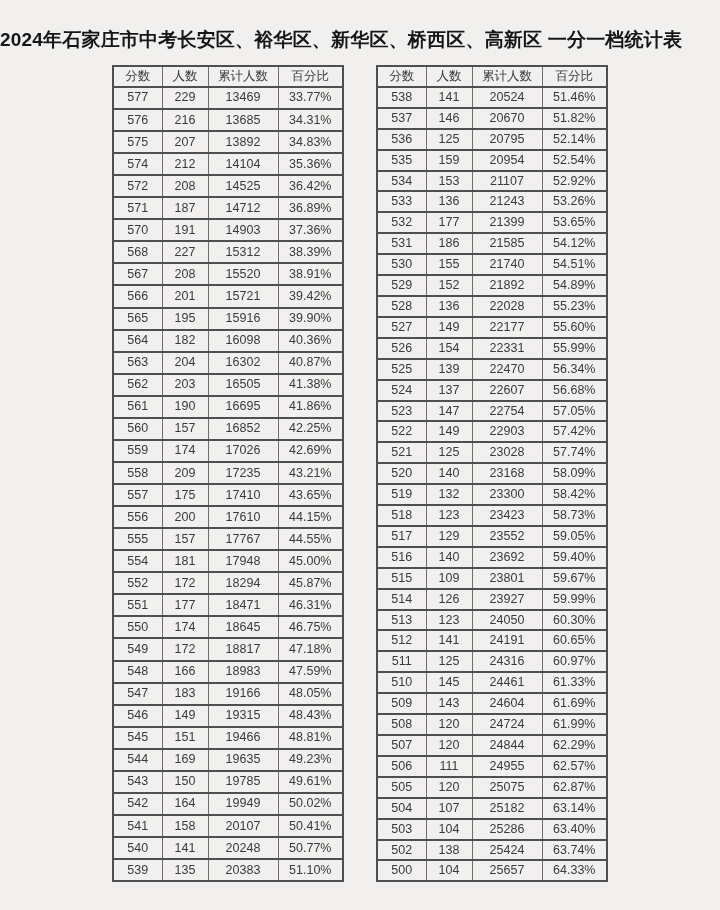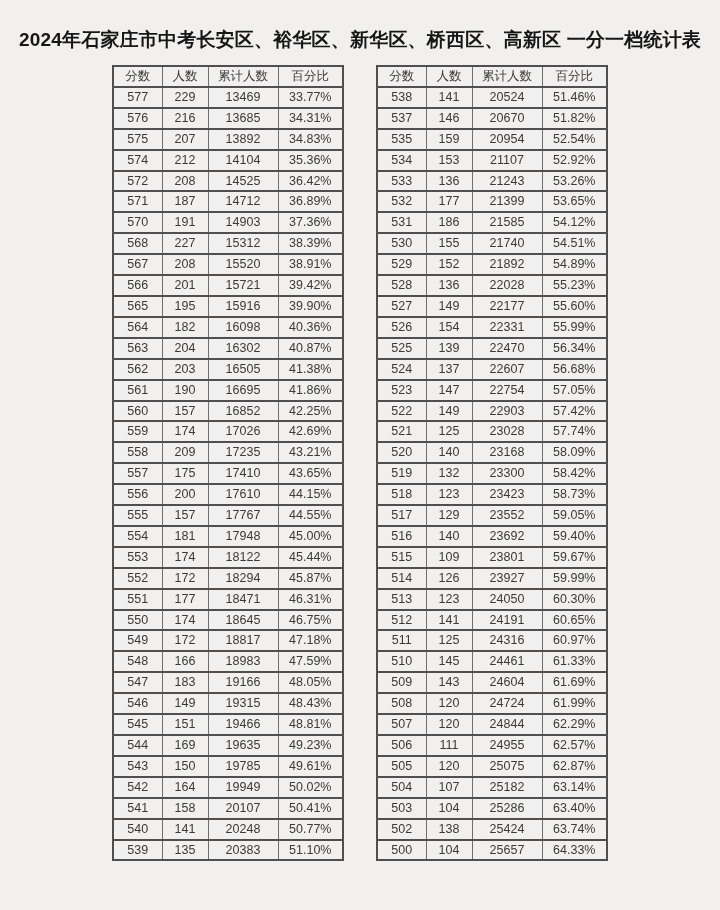--- a/index.html
+++ b/index.html
@@ -12,21 +12,21 @@
     overflow: hidden;
   }
   .page {
     width: 720px;
     height: 910px;
     box-sizing: border-box;
   }
   .title {
     margin: 0;
     padding-top: 27px;
-    text-align: center;
+    text-align: left;
     font-size: 19px;
     line-height: 25px;
     font-weight: bold;
     color: #161616;
     letter-spacing: 0.2px;
     white-space: nowrap;
   }
   .tables {
     display: flex;
     justify-content: center;
@@ -202,26 +202,20 @@
             <td>17767</td>
             <td>44.55%</td>
           </tr>
           <tr>
             <td>554</td>
             <td>181</td>
             <td>17948</td>
             <td>45.00%</td>
           </tr>
           <tr>
-            <td>553</td>
-            <td>174</td>
-            <td>18122</td>
-            <td>45.44%</td>
-          </tr>
-          <tr>
             <td>552</td>
             <td>172</td>
             <td>18294</td>
             <td>45.87%</td>
           </tr>
           <tr>
             <td>551</td>
             <td>177</td>
             <td>18471</td>
             <td>46.31%</td>
@@ -314,20 +308,26 @@
             <td>538</td>
             <td>141</td>
             <td>20524</td>
             <td>51.46%</td>
           </tr>
           <tr>
             <td>537</td>
             <td>146</td>
             <td>20670</td>
             <td>51.82%</td>
+          </tr>
+          <tr>
+            <td>536</td>
+            <td>125</td>
+            <td>20795</td>
+            <td>52.14%</td>
           </tr>
           <tr>
             <td>535</td>
             <td>159</td>
             <td>20954</td>
             <td>52.54%</td>
           </tr>
           <tr>
             <td>534</td>
             <td>153</td>

